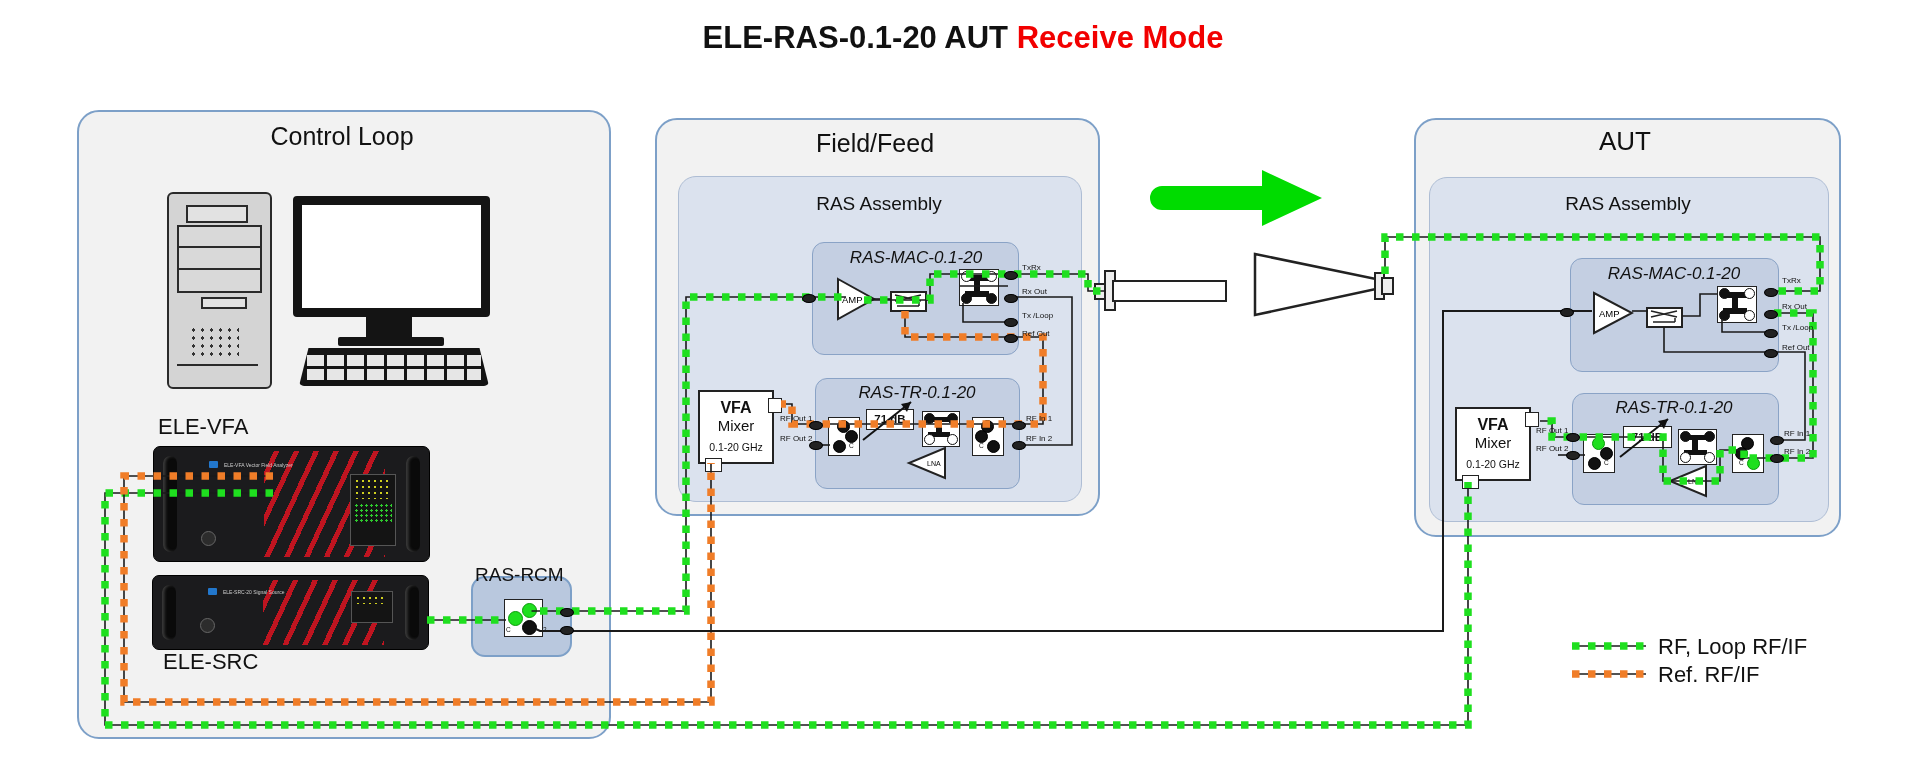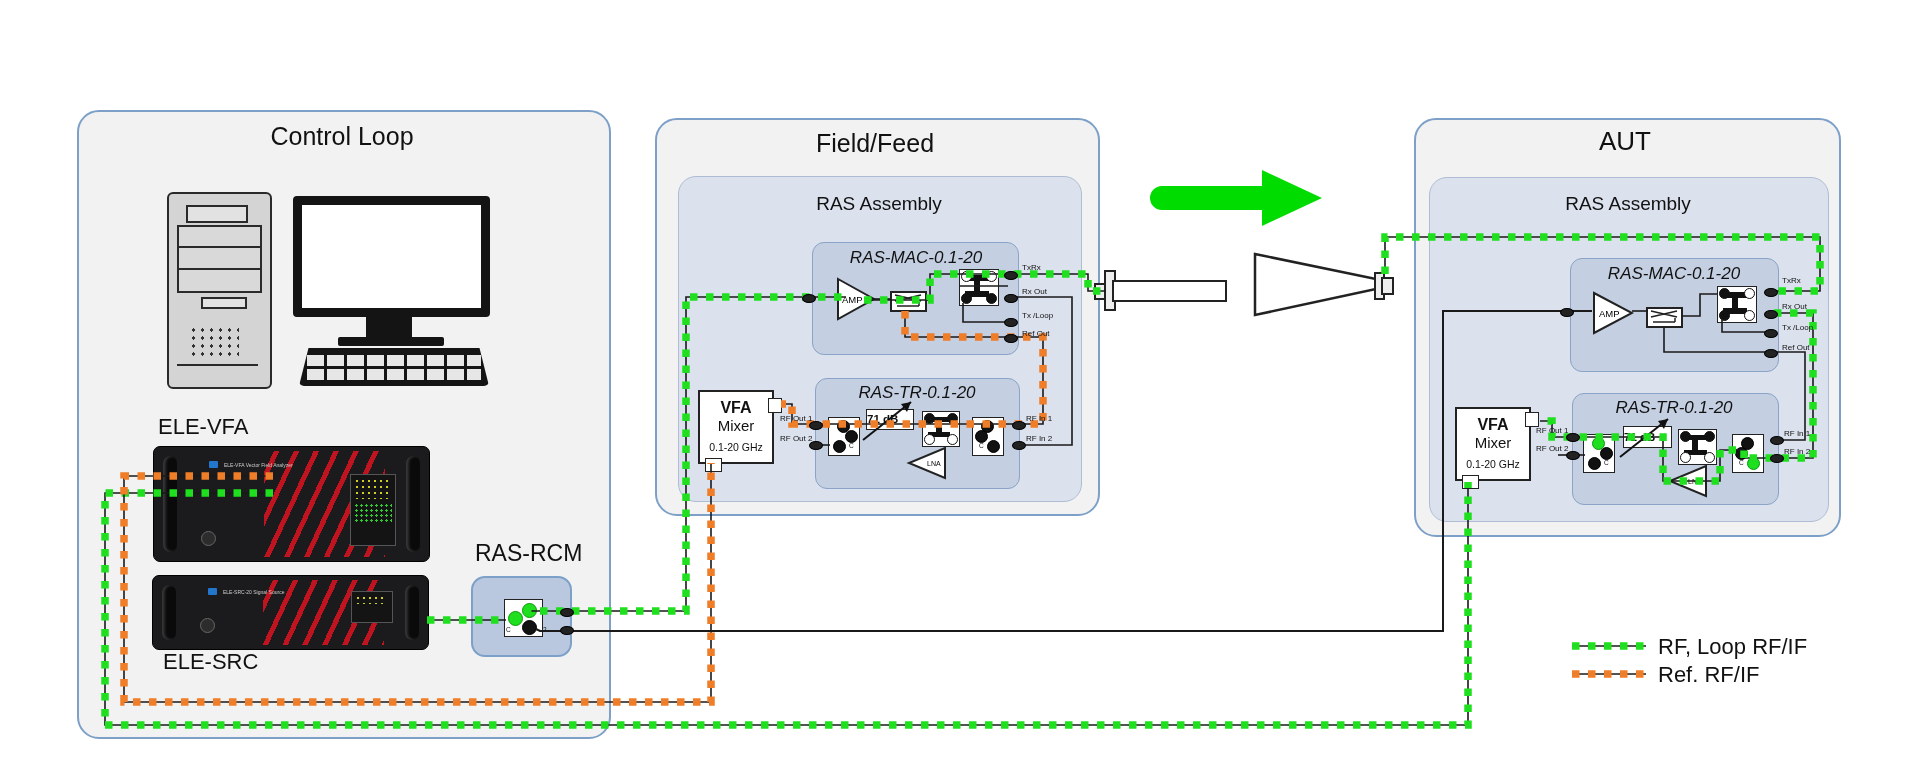--- a/index.html
+++ b/index.html
@@ -19,21 +19,21 @@
   .sw .d{position:absolute;width:11px;height:11px;border-radius:50%;}
   .sw .d.big{width:13px;height:13px;}
   .dg{background:var(--green);border:1px solid #0a9a0a;}
   .dk{background:#111;border:1px solid #000;}
   .swlab{position:absolute;font-size:6.5px;color:#111;z-index:12;}
   .tsw{position:absolute;background:#fff;border:1.5px solid #222;z-index:10;}
   .tsw .bar{position:absolute;background:#111;}
   .tsw .cd{position:absolute;width:9px;height:9px;border-radius:50%;border:1.5px solid #111;background:#fff;}
   .tsw .cd.f{background:#111;}
   .attn{position:absolute;background:#fff;border:1.6px solid #222;z-index:10;
-        font-size:11.5px;font-weight:bold;text-align:left;}
+        font-size:11.5px;font-weight:bold;text-align:center;}
   .mixer{position:absolute;background:#fff;border:2px solid #222;z-index:10;text-align:center;}
   .mixer .t1{font-weight:bold;font-size:16px;margin-top:7px;}
   .mixer .t2{font-size:15px;}
   .mixer .t3{font-size:10.5px;margin-top:7px;}
   .mport{position:absolute;background:#fff;border:1.5px solid #222;z-index:11;}
   .port{position:absolute;width:12px;height:7px;background:#222;border:1px solid #000;border-radius:50%;z-index:22;}
   .plabel{position:absolute;font-size:8px;color:#111;z-index:30;white-space:nowrap;}
   
   .tower{position:absolute;background:#d4d4d4;border:2.5px solid #2a2a2a;border-radius:6px;z-index:5;}
   .tower .part{position:absolute;border:2px solid #2a2a2a;background:#e2e2e2;}
@@ -61,20 +61,26 @@
   .wbase{stroke:#1a1a1a;stroke-width:1.6;fill:none;}
   .wgreen{stroke:var(--green);stroke-width:7.5;fill:none;stroke-dasharray:7.5 8.5;}
   .worange{stroke:var(--orange);stroke-width:7.5;fill:none;stroke-dasharray:7.5 8.5;}
   .antpart{position:absolute;background:#fff;border:2px solid #222;z-index:10;}
 </style>
 </head>
 <body>
 
 <div id="canvas">
 
+  <div class="lbl" style="left:963px;top:20px;font-size:31px;font-weight:bold;">
+    <span class="ctr" style="display:inline-block;">
+      <span>ELE-RAS-0.1-20 AUT</span>
+      <span style="color:#f20000;">Receive Mode</span>
+    </span>
+  </div>
 
   <div class="area" style="left:77px;top:110px;width:530px;height:625px;"></div>
   <div class="lbl ctr" style="left:342px;top:122px;font-size:25px;">Control Loop</div>
 
   <div class="area" style="left:655px;top:118px;width:441px;height:394px;"></div>
   <div class="lbl ctr" style="left:875px;top:129px;font-size:25px;">Field/Feed</div>
   <div class="assembly" style="left:678px;top:176px;width:402px;height:324px;"></div>
   <div class="lbl ctr" style="left:879px;top:193px;font-size:19px;">RAS Assembly</div>
 
   <div class="area" style="left:1414px;top:118px;width:423px;height:415px;"></div>
@@ -119,21 +125,21 @@
     <div class="handle" style="right:9px;"></div>
     <div class="logo" style="left:55px;top:12px;"></div>
     <div class="name" style="left:70px;top:13px;">ELE-SRC-20 Signal Source</div>
     <div class="panel" style="left:198px;top:15px;width:40px;height:30px;">
       <div class="leds"></div>
     </div>
     <div class="knob" style="left:47px;top:42px;"></div>
   </div>
   <div class="lbl" style="left:163px;top:649px;font-size:22px;">ELE-SRC</div>
 
-  <div class="lbl" style="left:475px;top:540px;font-size:23px;">RAS-RCM</div>
+  <div class="lbl" style="left:475px;top:564px;font-size:19px;">RAS-RCM</div>
   <div class="rcmbox" style="left:471px;top:576px;width:97px;height:77px;"></div>
   <div class="sw" style="left:504px;top:599px;width:37px;height:36px;">
     <div class="d big dg" style="left:3px;top:11px;"></div>
     <div class="d big dg" style="left:17px;top:3px;"></div>
     <div class="d big dk" style="left:17px;top:20px;"></div>
   </div>
   <div class="swlab" style="left:506px;top:626px;">C</div>
   <div class="swlab" style="left:543px;top:607px;">1</div>
   <div class="swlab" style="left:543px;top:626px;">2</div>
   <div class="port" style="left:560px;top:608px;"></div>

